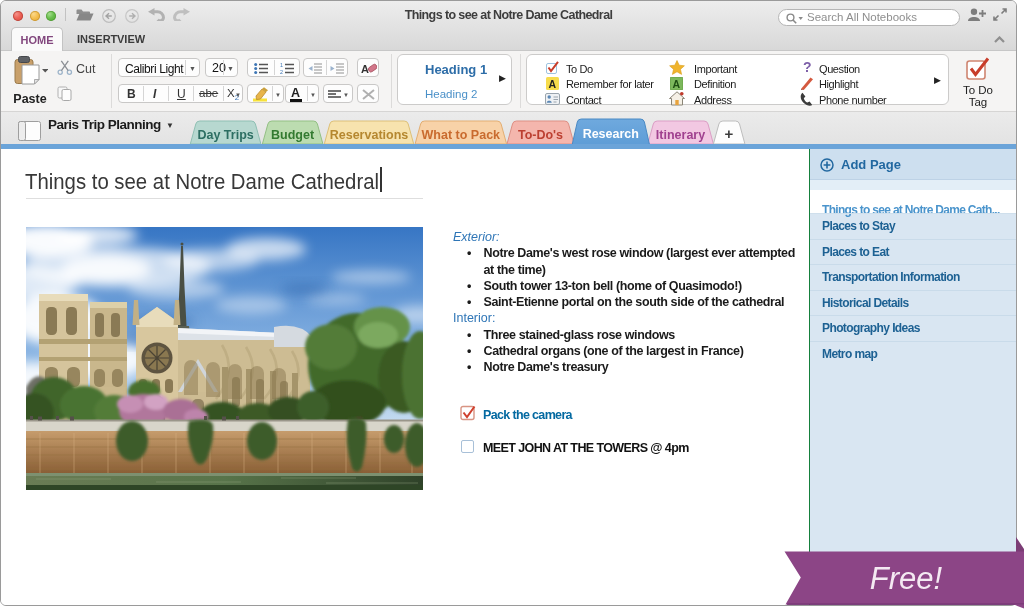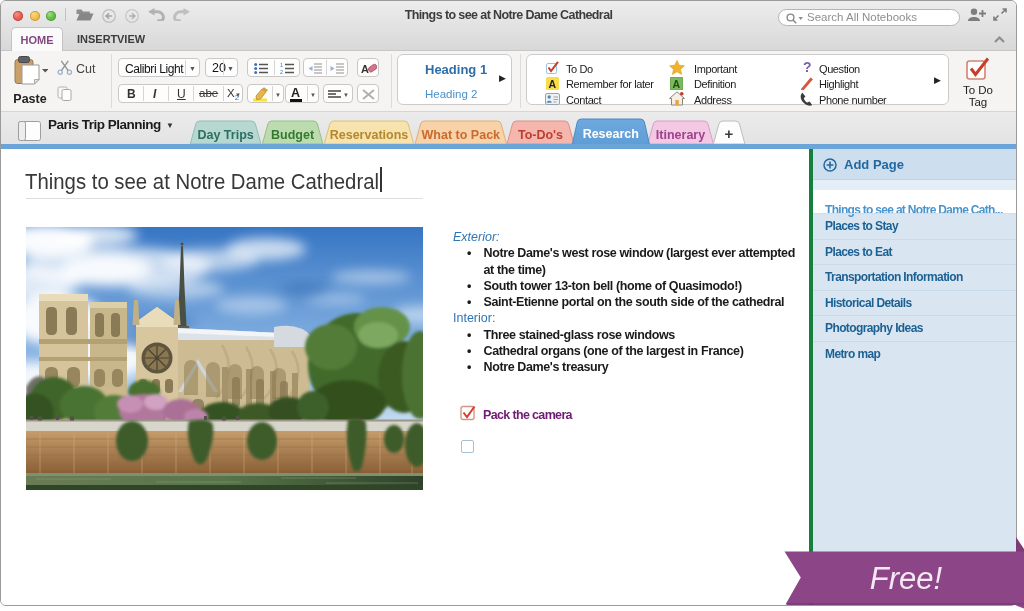--- a/index.html
+++ b/index.html
@@ -31,21 +31,21 @@
   .rbtn { position:absolute; background:#fdfdfd; border:1px solid #c9c8c7; border-radius:4px; }
   .rlabel { position:absolute; font-size:12.5px; color:#444; }
   .wbox { position:absolute; background:#fff; border:1px solid #cccbca; border-radius:6px; }
   .tagtxt { position:absolute; font-size:11px; color:#1c1c1c; letter-spacing:-0.4px; }
   
   #tabbar { position:absolute; left:0; top:111px; width:100%; height:32px;
     background:linear-gradient(#ebebeb,#e3e3e3); }
   #bluebar { position:absolute; left:0; top:143px; width:100%; height:5px; background:#6ba4d9; }
   
   #content { position:absolute; left:0; top:148px; width:809px; height:458px; background:#fff; }
-  #sidebar { position:absolute; left:808px; top:148px; width:209px; height:458px; background:#d9e6f2; border-left:4px solid #15803d; }
+  #sidebar { position:absolute; left:808px; top:148px; width:209px; height:458px; background:#d9e6f2; border-left:1px solid #15803d; }
   .srow { position:absolute; left:0; width:100%; font-size:12px; font-weight:bold; color:#1d6193;
     padding-left:12px; letter-spacing:-0.6px; white-space:nowrap; }
   
   #banner { position:absolute; left:0; top:0; width:1024px; height:611px; pointer-events:none; }
 </style>
 </head>
 <body>
 <div id="stage">
   <div id="window">
     <div id="titlebar">
@@ -525,22 +525,23 @@
         <div style="position:relative;padding-left:30.5px;"><span style="position:absolute;left:14px;">•</span>Saint-Etienne portal on the south side of the cathedral</div>
         <div style="color:#2e75b6;font-weight:normal;letter-spacing:0;">Interior:</div>
         <div style="position:relative;padding-left:30.5px;"><span style="position:absolute;left:14px;">•</span>Three stained-glass rose windows</div>
         <div style="position:relative;padding-left:30.5px;"><span style="position:absolute;left:14px;">•</span>Cathedral organs (one of the largest in France)</div>
         <div style="position:relative;padding-left:30.5px;"><span style="position:absolute;left:14px;">•</span>Notre Dame's treasury</div>
       </div>
       <svg class="abs" style="left:459px;top:256px;" width="16" height="16" viewBox="0 0 16 16">
         <rect x="1" y="1.5" width="13" height="13" rx="2" fill="#fff" stroke="#d89483" stroke-width="1.4"></rect>
         <path d="M3.5 7.5 L7 12 L14.5 1.5" stroke="#d0402e" stroke-width="2" fill="none"></path>
       </svg>
-      <div class="abs" style="left:482px;top:258.5px;font-size:12.5px;font-weight:bold;color:#701a75;letter-spacing:-0.65px;">Pack the camera</div>
+      <div class="abs" style="left:482px;top:258.5px;font-size:12.5px;font-weight:bold;color:#0369a1;letter-spacing:-0.65px;">Pack the camera</div>
       <div class="abs" style="left:460px;top:291px;width:13px;height:13px;background:#fff;border:1.4px solid #a8c0d8;border-radius:2px;"></div>
+      <div class="abs" style="left:482px;top:291.5px;font-size:12.5px;font-weight:bold;color:#111;letter-spacing:-0.6px;">MEET JOHN AT THE TOWERS @ 4pm</div>
     </div>
     <div id="sidebar">
       <div class="abs" style="left:0;top:0;width:100%;height:31px;background:#cddfef;border-bottom:1px solid #bdd2e6;">
         <svg class="abs" style="left:10px;top:9px;" width="14" height="14" viewBox="0 0 14 14">
           <circle cx="7" cy="7" r="6" fill="none" stroke="#2268a0" stroke-width="1.5"></circle>
           <path d="M7 3.6 V10.4 M3.6 7 H10.4" stroke="#2268a0" stroke-width="1.6"></path>
         </svg>
         <span class="abs" style="left:31px;top:8px;font-size:13px;font-weight:bold;color:#2268a0;">Add Page</span>
       </div>
       <div class="abs" style="left:0;top:31px;width:100%;height:10px;background:#e3eef7;"></div>

